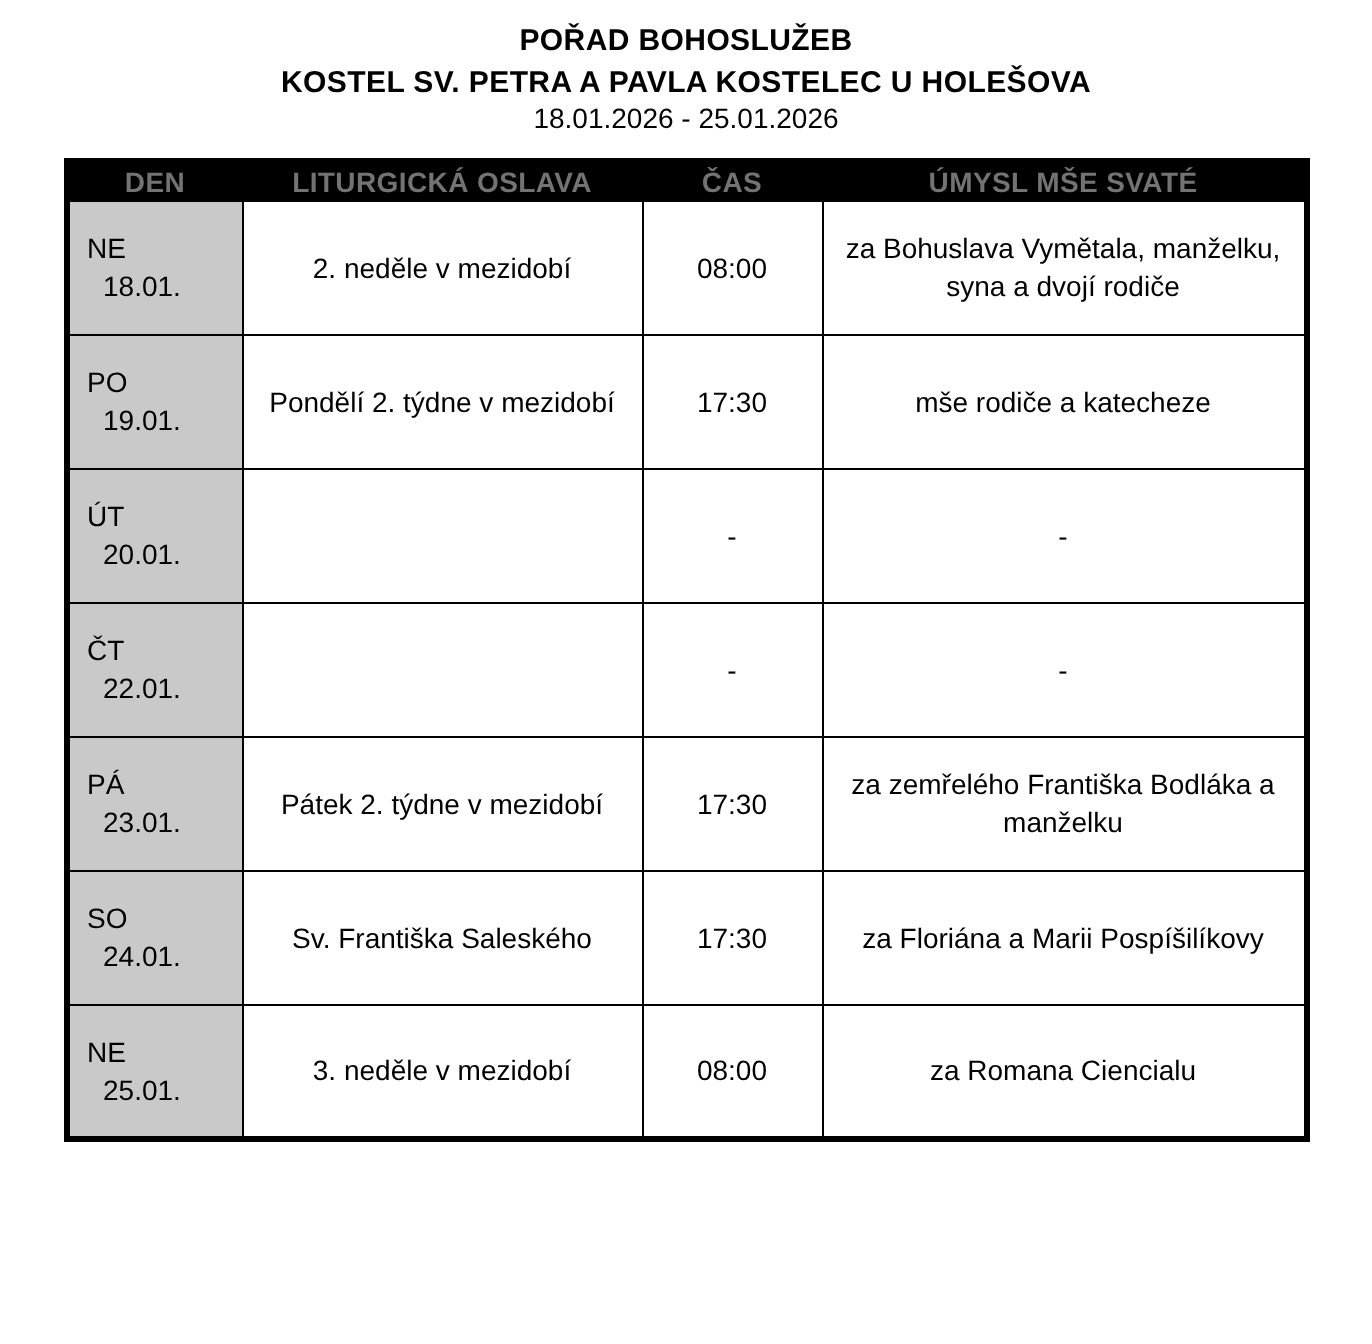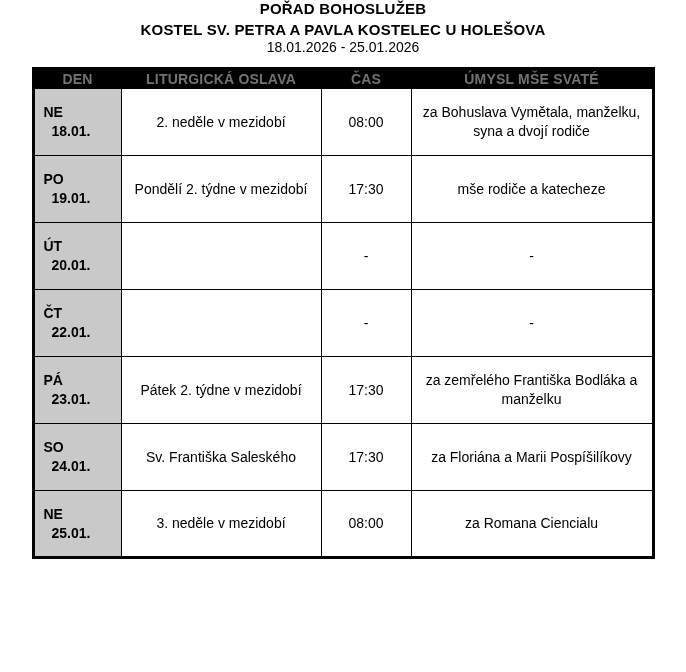--- a/index.html
+++ b/index.html
@@ -5,20 +5,21 @@
   * { margin: 0; padding: 0; box-sizing: border-box; }
   html, body {
     background: #ffffff;
     font-family: "Liberation Sans", sans-serif;
     color: #000000;
   }
   .page {
     width: 686px;
     height: 672px;
     margin: 0 auto;
+    padding-top: 12px;
   }
   .doc-header { text-align: center; }
   .title {
     font-size: 15px;
     font-weight: bold;
     letter-spacing: 0.2px;
   }
   .subtitle {
     font-size: 15px;
     font-weight: bold;
@@ -51,21 +52,21 @@
     border: 1px solid #000000;
     height: 67px;
     font-size: 14px;
     text-align: center;
     vertical-align: middle;
     padding: 2px 8px;
     line-height: 1.35;
   }
   .schedule td.day-cell {
     background: #c9c9c9;
-    font-weight: bold;
+    font-weight: normal;
     text-align: left;
     padding-left: 9px;
   }
   .day-abbr { display: inline-block; min-width: 24px; }
   .day-date { display: inline-block; margin-left: 8px; }
   col.c-den   { width: 88px; }
   col.c-osl   { width: 200px; }
   col.c-cas   { width: 90px; }
   col.c-umysl { width: 242px; }
 </style>

